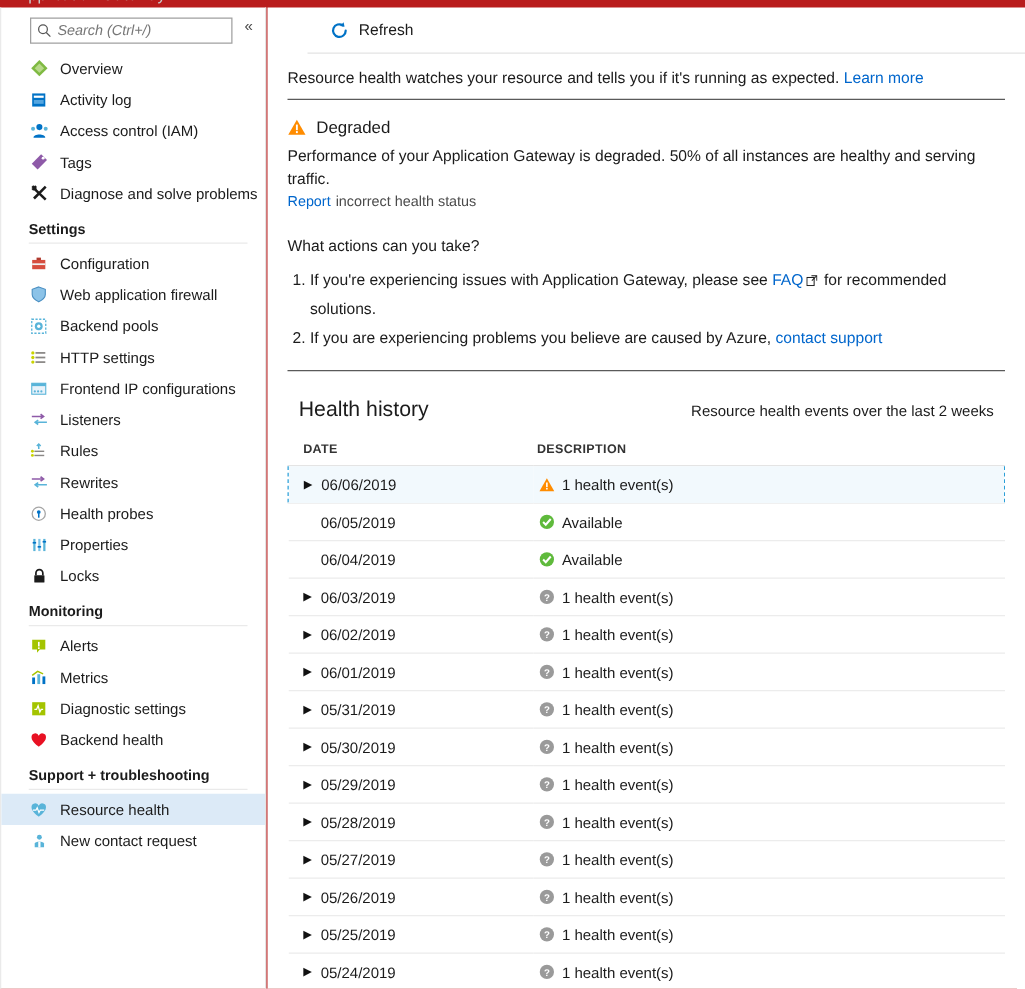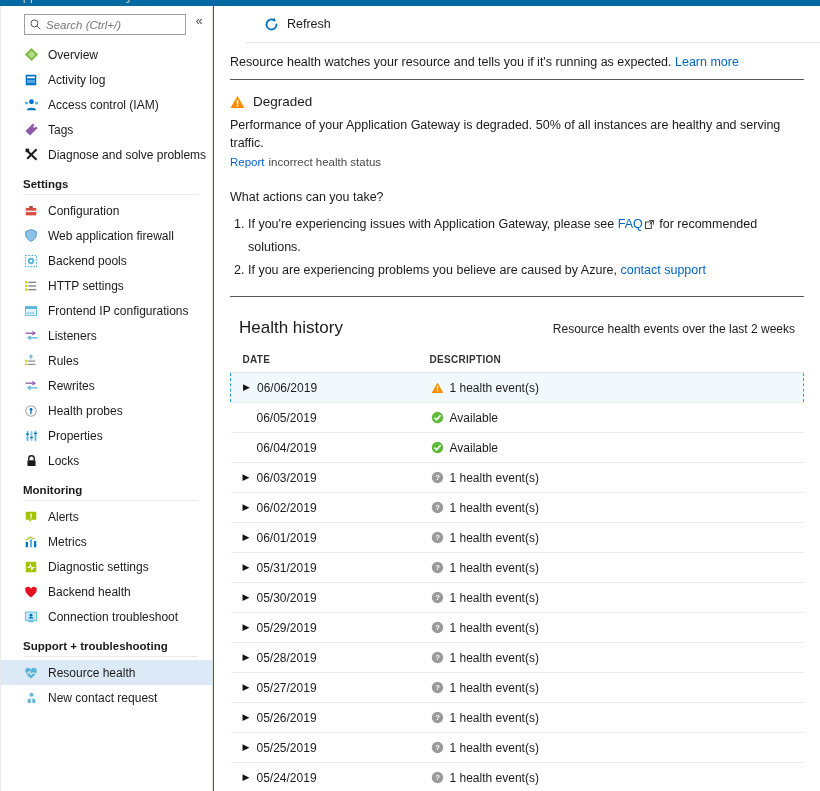--- a/index.html
+++ b/index.html
@@ -5,21 +5,21 @@
   * { box-sizing: border-box; }
   html, body {
     margin: 0; padding: 0;
     width: 820px; height: 791px;
     background: #ffffff;
     font-family: "Liberation Sans", sans-serif;
     font-size: 12px;
     color: #1b1b1b;
     overflow: hidden;
   }
-  #app { position: relative; width: 820px; height: 791px; background:#0369a1; }
+  #app { position: relative; width: 820px; height: 791px; background:#b91c1c; }
 
   
   .top-clip {
     position: absolute; left: 0; top: 0; width: 820px; height: 6px;
     overflow: hidden;
   }
   .top-clip .ghost {
     position: absolute; left: 14px; top: -12px;
     font-size: 13px; color: #c9c9c9; white-space: nowrap;
   }
@@ -410,31 +410,20 @@
 
     <div class="nav-item">
       <span class="nav-ico">
         <svg width="14" height="14" viewBox="0 0 16 16">
           <path d="M8 14 C8 14 1.4 9.6 1.4 5.6 A3.4 3.4 0 0 1 8 4.2 A3.4 3.4 0 0 1 14.6 5.6 C14.6 9.6 8 14 8 14 Z" fill="#e81123"></path>
         </svg>
       </span>
       <span class="nav-label">Backend health</span>
     </div>
 
-    <div class="nav-item">
-      <span class="nav-ico">
-        <svg width="14" height="14" viewBox="0 0 16 16">
-          <rect x="1.5" y="2.4" width="13" height="9.4" fill="#cfe6f5" stroke="#59b4d9" stroke-width="1"></rect>
-          <rect x="5" y="12.6" width="6" height="1.4" fill="#59b4d9"></rect>
-          <circle cx="8" cy="6" r="1.7" fill="#0072c6"></circle>
-          <path d="M5.2 9.6 C5.2 7.6 10.8 7.6 10.8 9.6 Z" fill="#0072c6"></path>
-        </svg>
-      </span>
-      <span class="nav-label">Connection troubleshoot</span>
-    </div>
 
     <div class="nav-group">
       <div class="nav-group-title">Support + troubleshooting</div>
       <div class="nav-group-rule"></div>
     </div>
 
     <div class="nav-item selected">
       <span class="nav-ico">
         <svg width="14" height="14" viewBox="0 0 16 16">
           <path d="M8 14 C8 14 1.4 9.6 1.4 5.6 A3.4 3.4 0 0 1 8 4.2 A3.4 3.4 0 0 1 14.6 5.6 C14.6 9.6 8 14 8 14 Z" fill="#59b4d9"></path>

